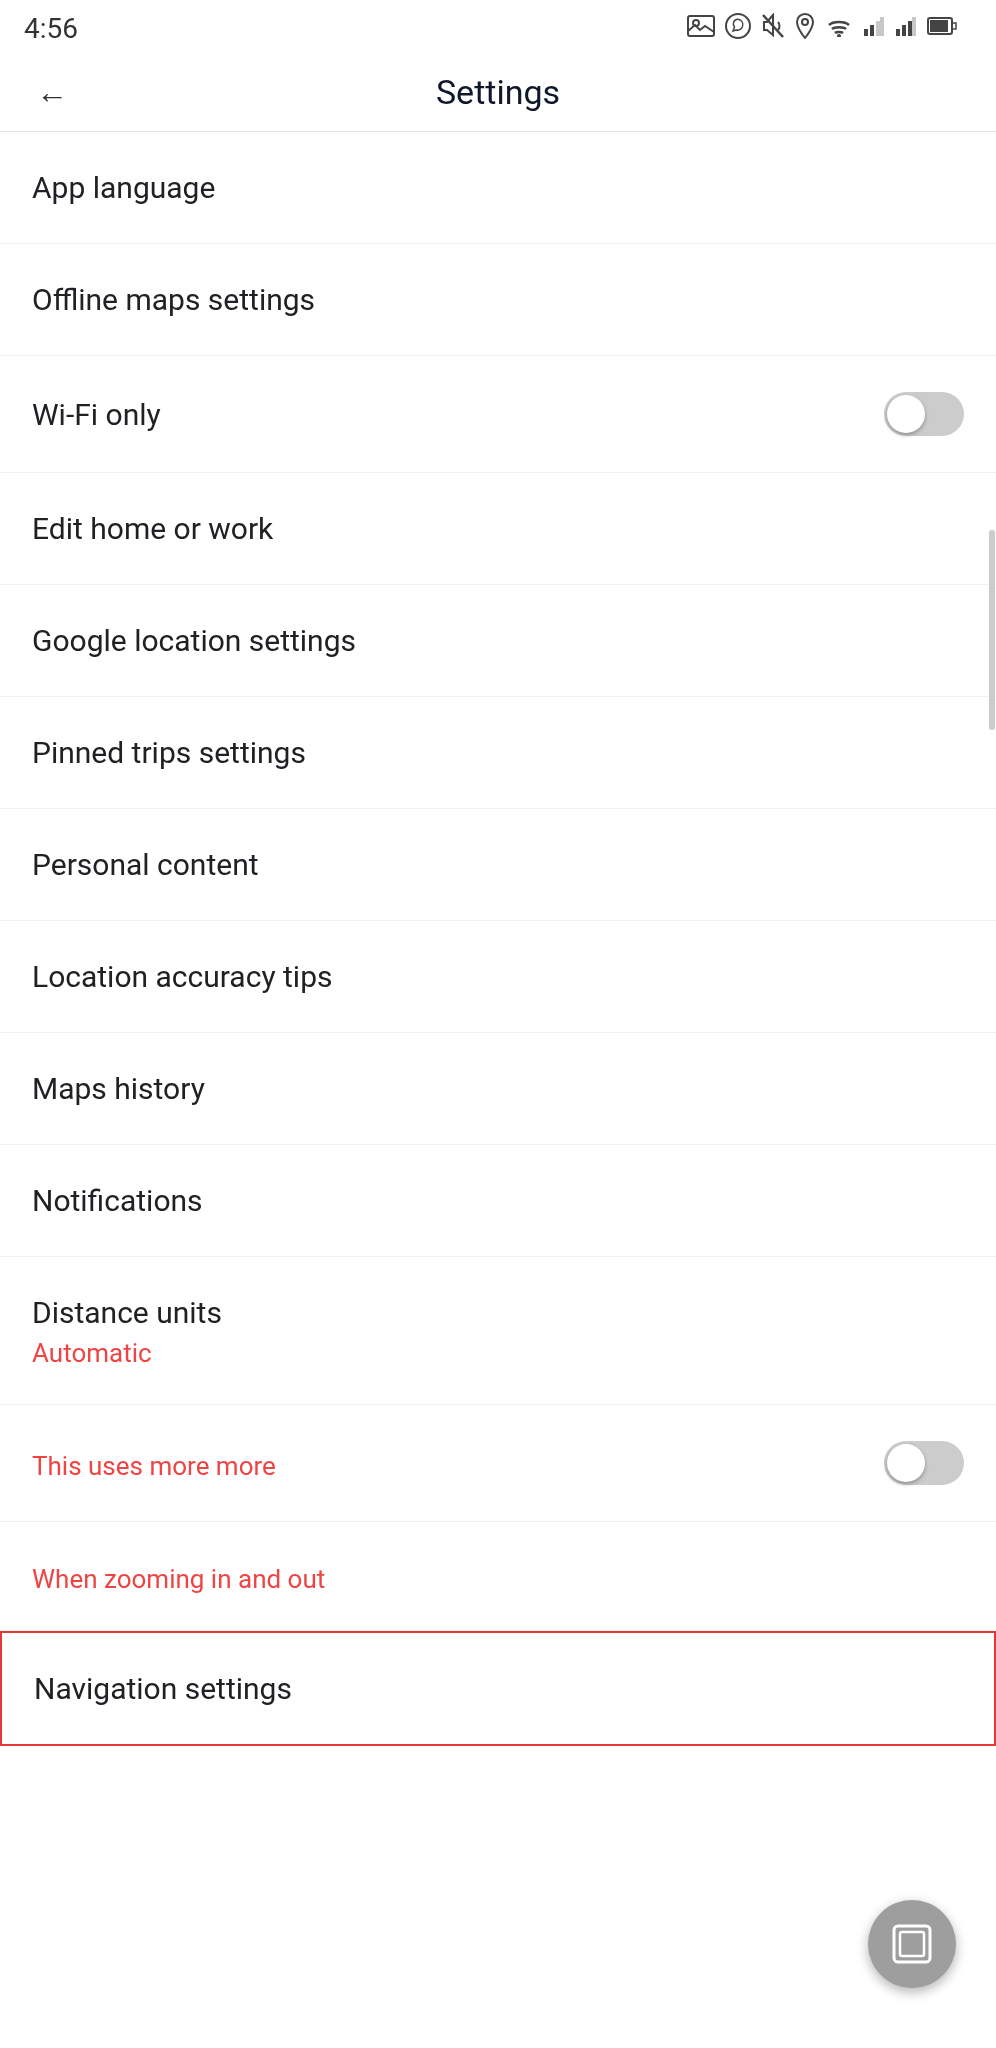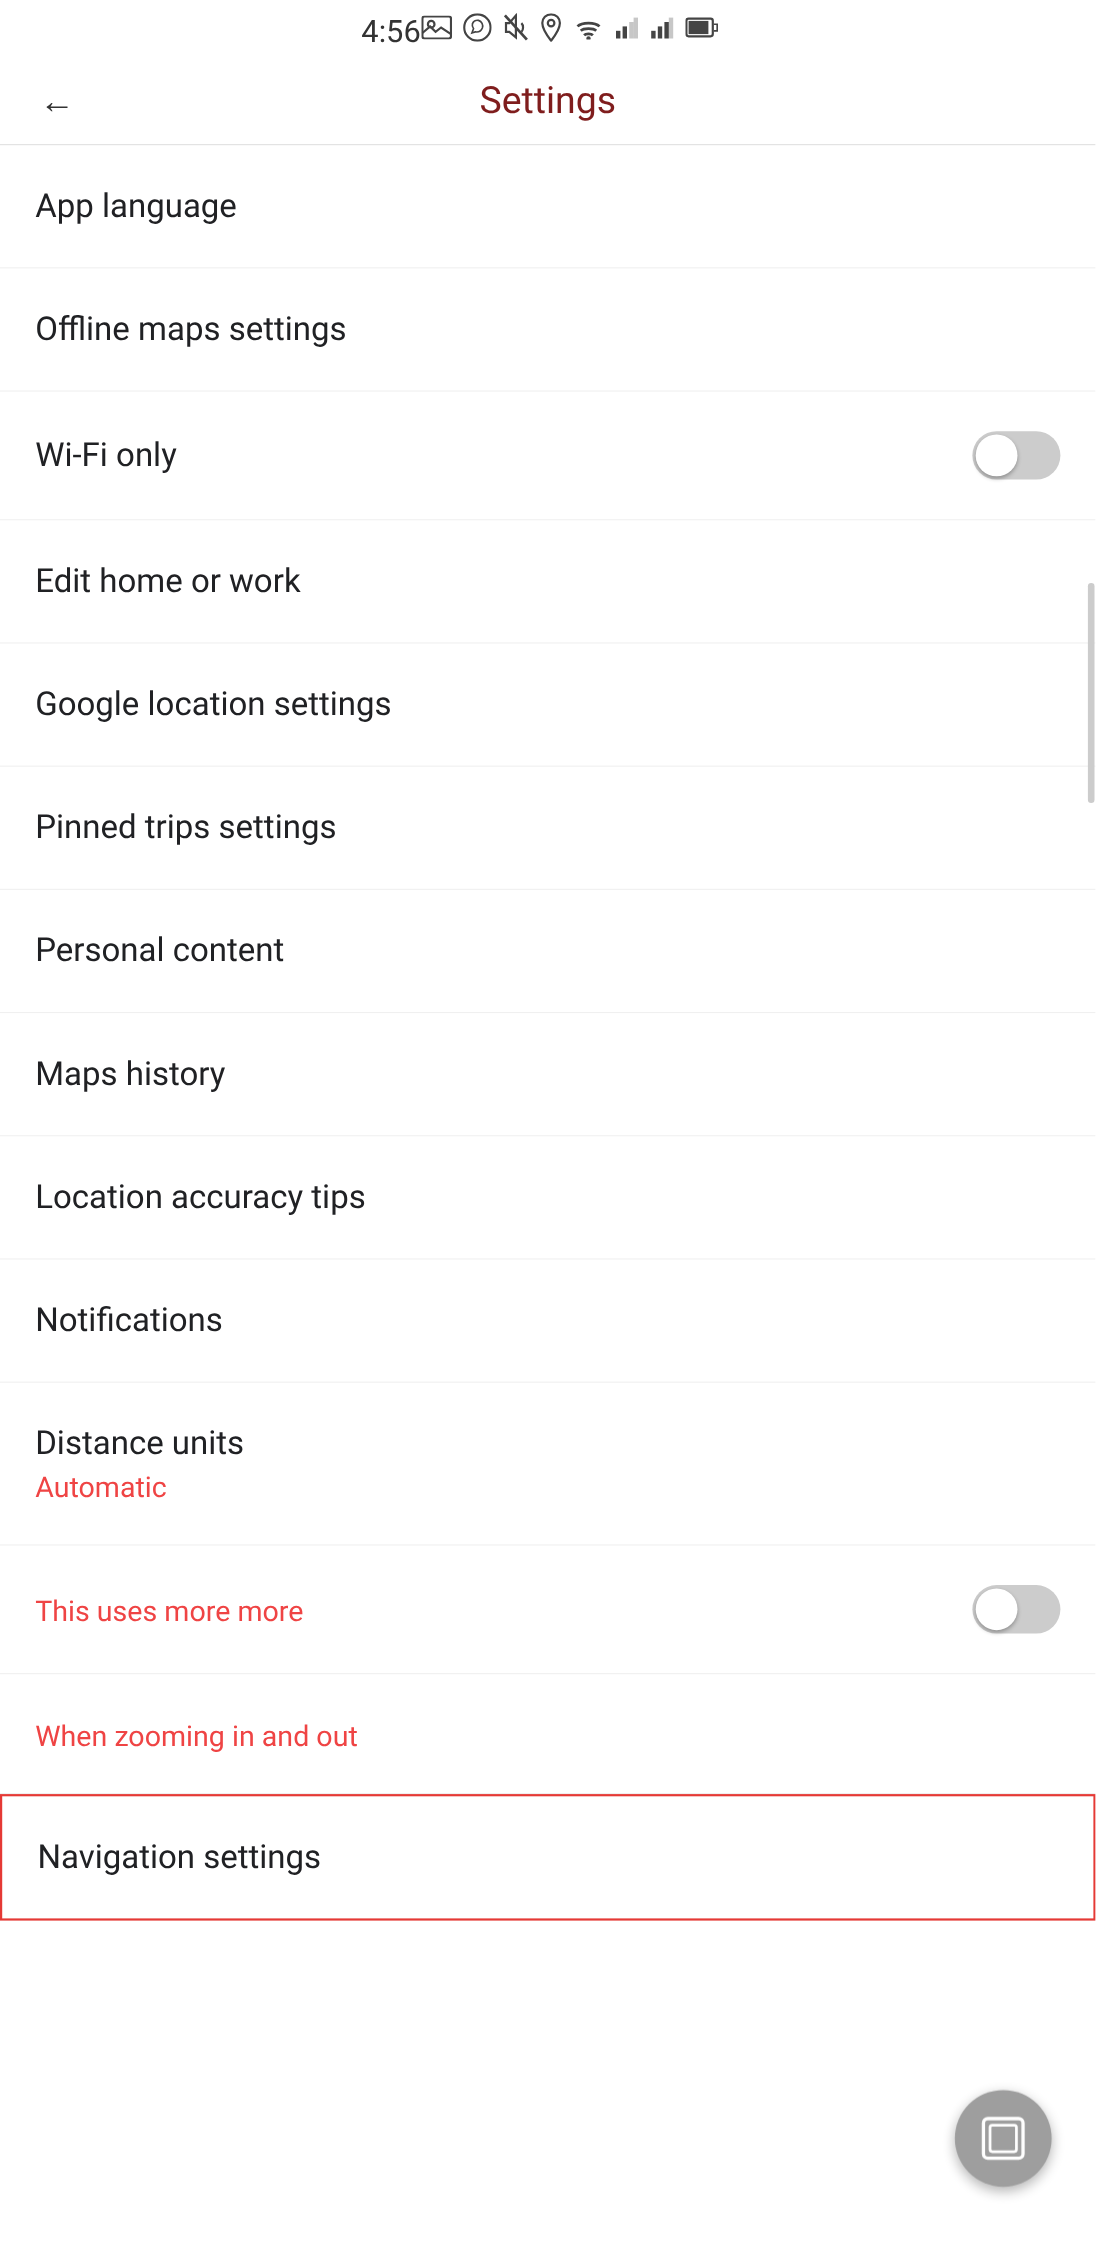--- a/index.html
+++ b/index.html
@@ -10,21 +10,21 @@
       background: #ffffff;
       width: 996px;
       min-height: 2048px;
       position: relative;
       overflow-x: hidden;
     }
 
     
     .status-bar {
       display: flex;
-      justify-content: center;
+      justify-content: space-between;
       align-items: center;
       padding: 12px 39px 8px 24px;
       height: 52px;
     }
 
     .status-time {
       font-size: 28px;
       font-weight: 400;
       color: #333;
     }
@@ -62,21 +62,21 @@
     .back-arrow {
       font-size: 32px;
       color: #333;
     }
 
     .app-bar-title {
       flex: 1;
       text-align: center;
       font-size: 34px;
       font-weight: 400;
-      color: #7f1d1d;
+      color: #0f172a;
       margin-right: 56px;
     }
 
     
     .settings-list {
       padding: 0;
     }
 
     .settings-item {
       display: flex;
@@ -296,27 +296,27 @@
   </div>
 
   <div class="settings-item">
     <div class="settings-item-content">
       <div class="settings-item-title">Personal content</div>
     </div>
   </div>
 
   <div class="settings-item">
     <div class="settings-item-content">
+      <div class="settings-item-title">Location accuracy tips</div>
+    </div>
+  </div>
+
+  <div class="settings-item">
+    <div class="settings-item-content">
       <div class="settings-item-title">Maps history</div>
-    </div>
-  </div>
-
-  <div class="settings-item">
-    <div class="settings-item-content">
-      <div class="settings-item-title">Location accuracy tips</div>
     </div>
   </div>
 
   <div class="settings-item">
     <div class="settings-item-content">
       <div class="settings-item-title">Notifications</div>
     </div>
   </div>
 
   <div class="settings-item">

